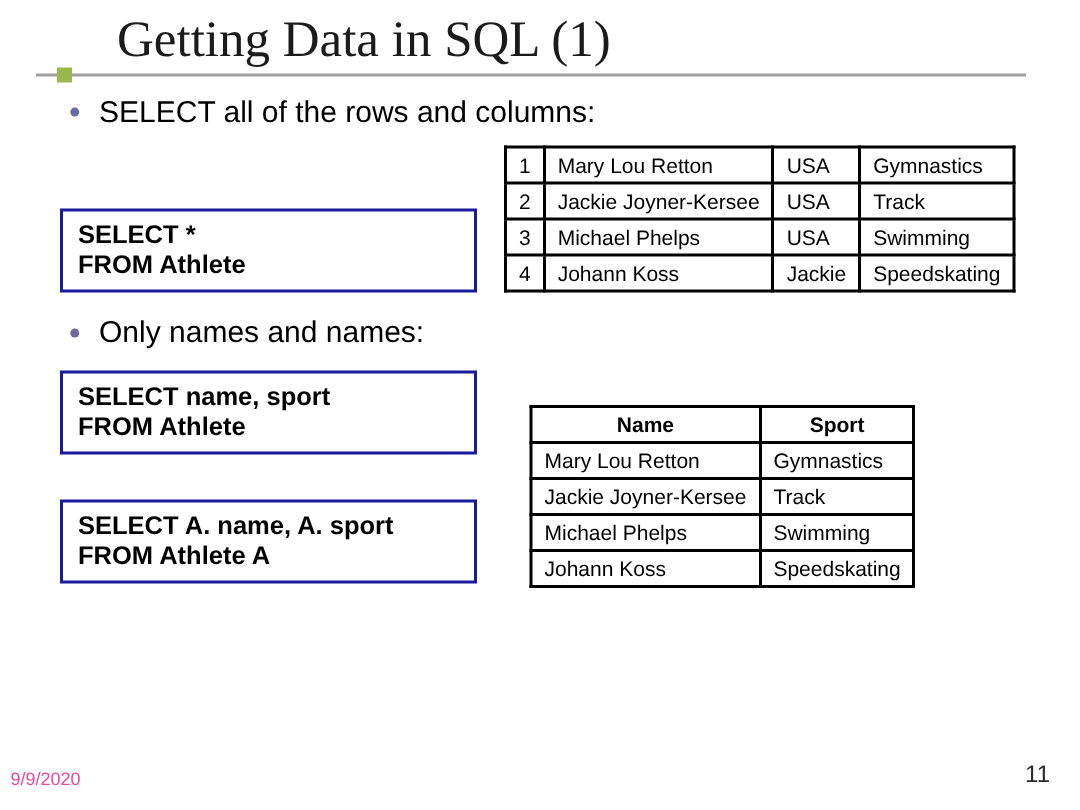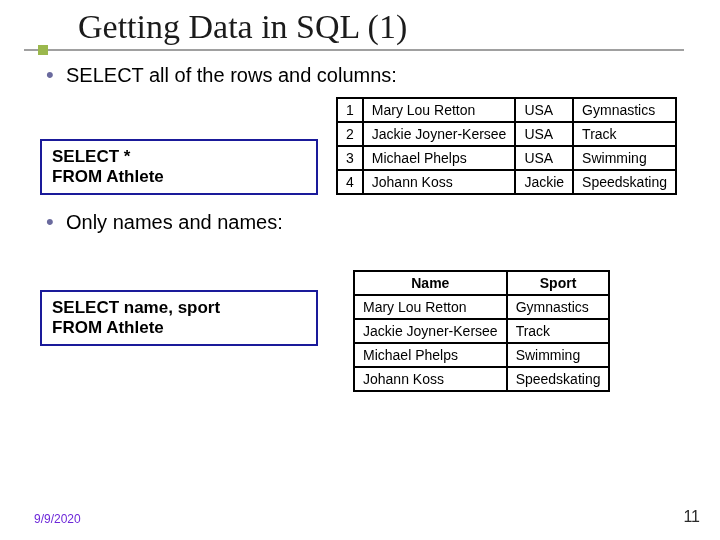--- a/index.html
+++ b/index.html
@@ -86,24 +86,24 @@
     white-space: nowrap;
   }
   table.data th {
     font-weight: bold;
     text-align: center;
   }
   .row2 { display: flex; align-items: center; gap: 35px; margin-top: 8px; }
   .stack { display: flex; flex-direction: column; gap: 30px; }
   .footer-date {
     position: absolute;
-    left: 34px;
+    left: 7px;
     bottom: 14px;
     font-size: 12px;
-    color: #6d28d9;
+    color: #ec4899;
   }
   .footer-pg {
     position: absolute;
     right: 20px;
     bottom: 14px;
     font-size: 16px;
     color: #2a2a2a;
   }
   .t2-wrap { margin-top: 26px; }
 </style>
@@ -155,20 +155,22 @@
   </div>
 
   <ul class="pts" style="margin-top:16px;">
     <li>Only names and names:</li>
   </ul>
 
   <div class="row2">
     <div class="stack">
       <div class="codebox wide">SELECT name, sport
 FROM Athlete</div>
+      <div class="codebox wide">SELECT A. name, A. sport
+FROM Athlete A</div>
     </div>
     <div class="t2-wrap">
       <table class="data">
         <tbody>
             <tr>
           <th>Name</th>
           <th>Sport</th>
         </tr>
         <tr>
           <td>Mary Lou Retton</td>

